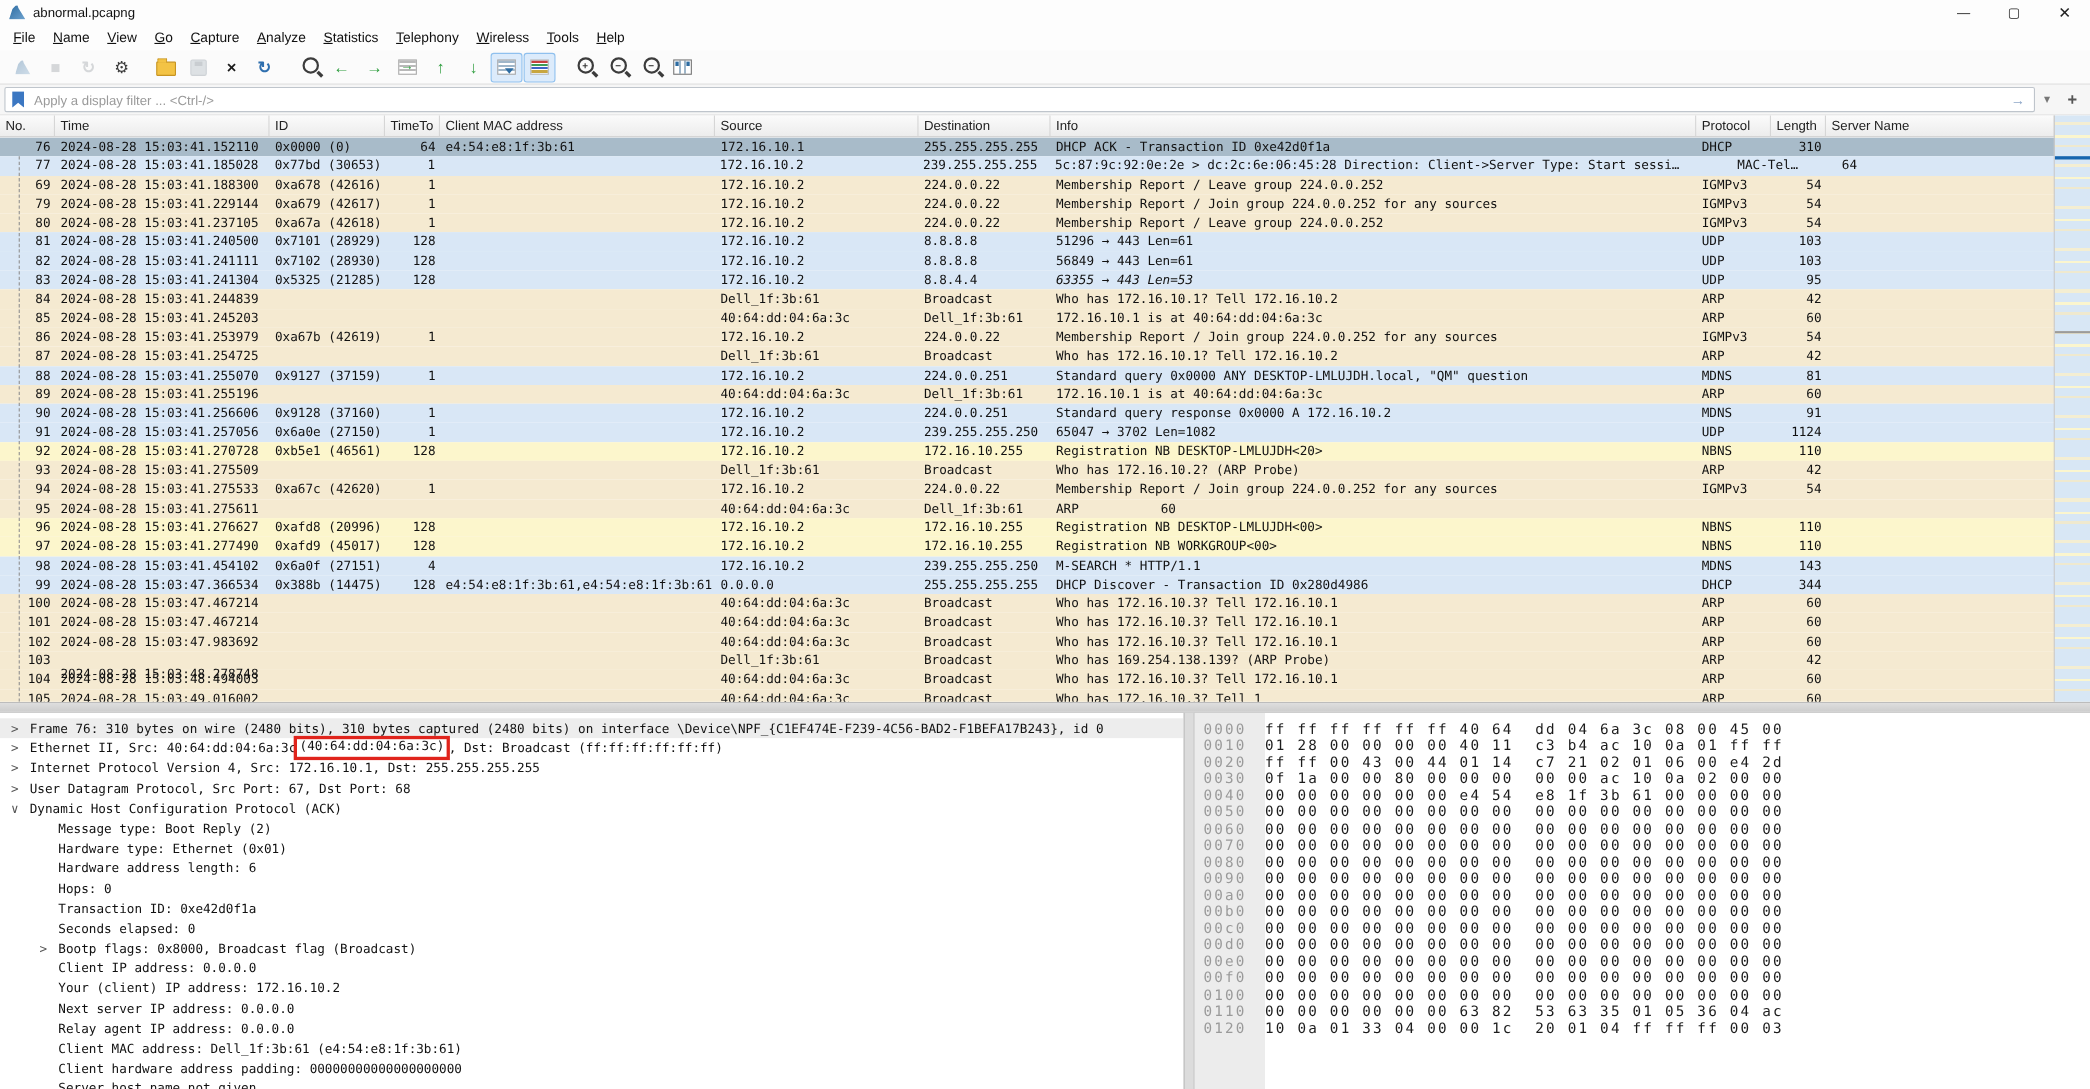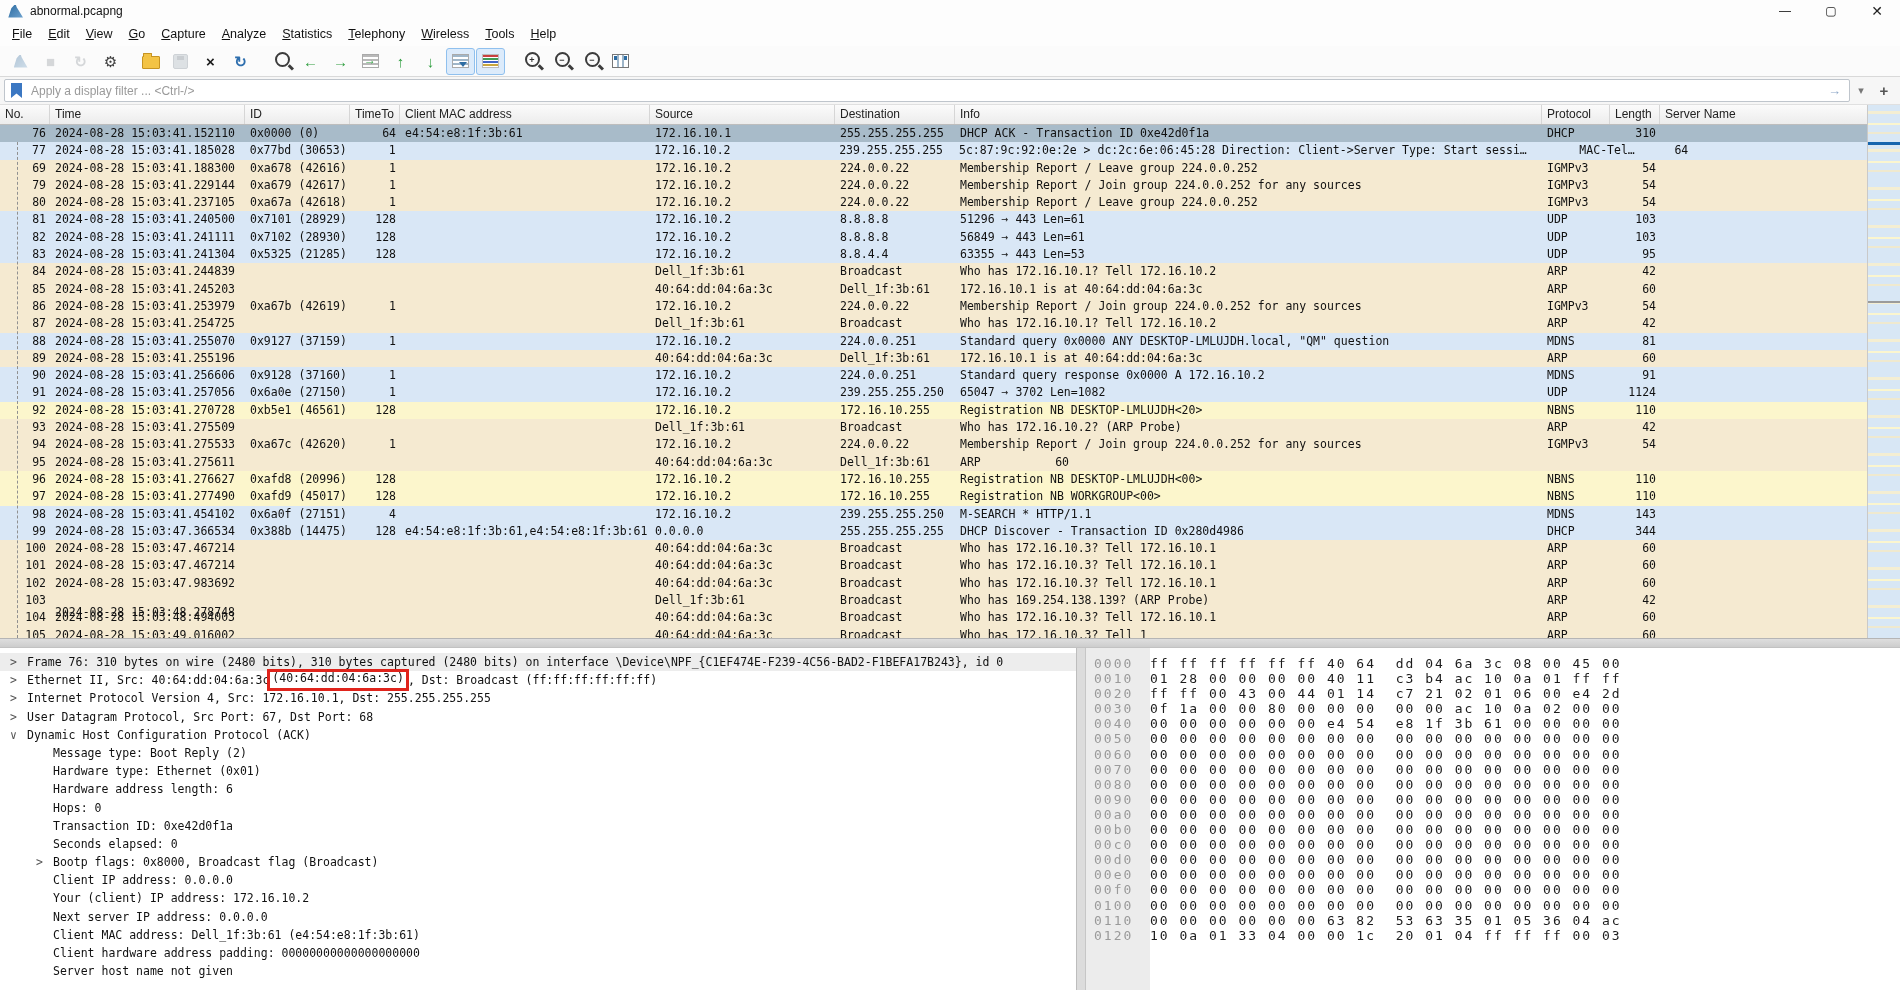--- a/index.html
+++ b/index.html
@@ -101,21 +101,21 @@
     <span class="win-logo"></span>
     <span class="win-title">abnormal.pcapng</span>
     <span class="win-spacer"></span>
     <span class="win-btn">—</span>
     <span class="win-btn">▢</span>
     <span class="win-btn close">✕</span>
   </div>
 
   <div class="menubar" id="menubar">
       <span class="menu-item">File</span>
-      <span class="menu-item">Edit</span>
+      <span class="menu-item">Name</span>
       <span class="menu-item">View</span>
       <span class="menu-item">Go</span>
       <span class="menu-item">Capture</span>
       <span class="menu-item">Analyze</span>
       <span class="menu-item">Statistics</span>
       <span class="menu-item">Telephony</span>
       <span class="menu-item">Wireless</span>
       <span class="menu-item">Tools</span>
       <span class="menu-item">Help</span>
     </div>
@@ -305,21 +305,21 @@
           <div class="pcell" style="width: 208px;"></div>
         </div>
         <div class="prow row-blue">
           <div class="pcell r" style="width: 50px;">83</div>
           <div class="pcell" style="width: 195px;">2024-08-28 15:03:41.241304</div>
           <div class="pcell" style="width: 105px;">0x5325 (21285)</div>
           <div class="pcell r" style="width: 50px;">128</div>
           <div class="pcell" style="width: 250px;"></div>
           <div class="pcell" style="width: 185px;">172.16.10.2</div>
           <div class="pcell" style="width: 120px;">8.8.4.4</div>
-          <div class="pcell" style="width: 587px;">63355 → 443 Len=53</div>
+          <div class="pcell" style="width: 587px; font-style: italic;">63355 → 443 Len=53</div>
           <div class="pcell" style="width: 68px;">UDP</div>
           <div class="pcell r" style="width: 50px;">95</div>
           <div class="pcell" style="width: 208px;"></div>
         </div>
         <div class="prow row-tan">
           <div class="pcell r" style="width: 50px;">84</div>
           <div class="pcell" style="width: 195px;">2024-08-28 15:03:41.244839</div>
           <div class="pcell" style="width: 105px;"></div>
           <div class="pcell r" style="width: 50px;"></div>
           <div class="pcell" style="width: 250px;"></div>
@@ -674,20 +674,25 @@
         </div>
         <div class="dline">
           <span class="dindent"></span>
           <span class="darrow"></span>
           <span>Your (client) IP address: 172.16.10.2</span>
         </div>
         <div class="dline">
           <span class="dindent"></span>
           <span class="darrow"></span>
           <span>Next server IP address: 0.0.0.0</span>
+        </div>
+        <div class="dline">
+          <span class="dindent"></span>
+          <span class="darrow"></span>
+          <span>Relay agent IP address: 0.0.0.0</span>
         </div>
         <div class="dline">
           <span class="dindent"></span>
           <span class="darrow"></span>
           <span>Client MAC address: Dell_1f:3b:61 (e4:54:e8:1f:3b:61)</span>
         </div>
         <div class="dline">
           <span class="dindent"></span>
           <span class="darrow"></span>
           <span>Client hardware address padding: 00000000000000000000</span>

